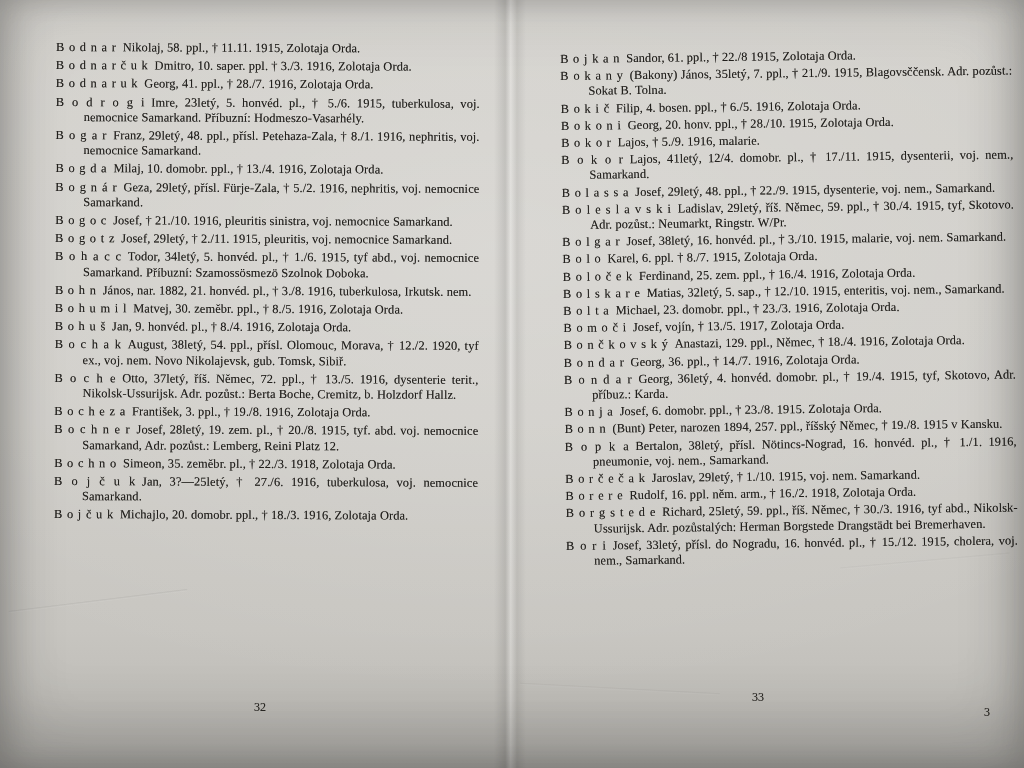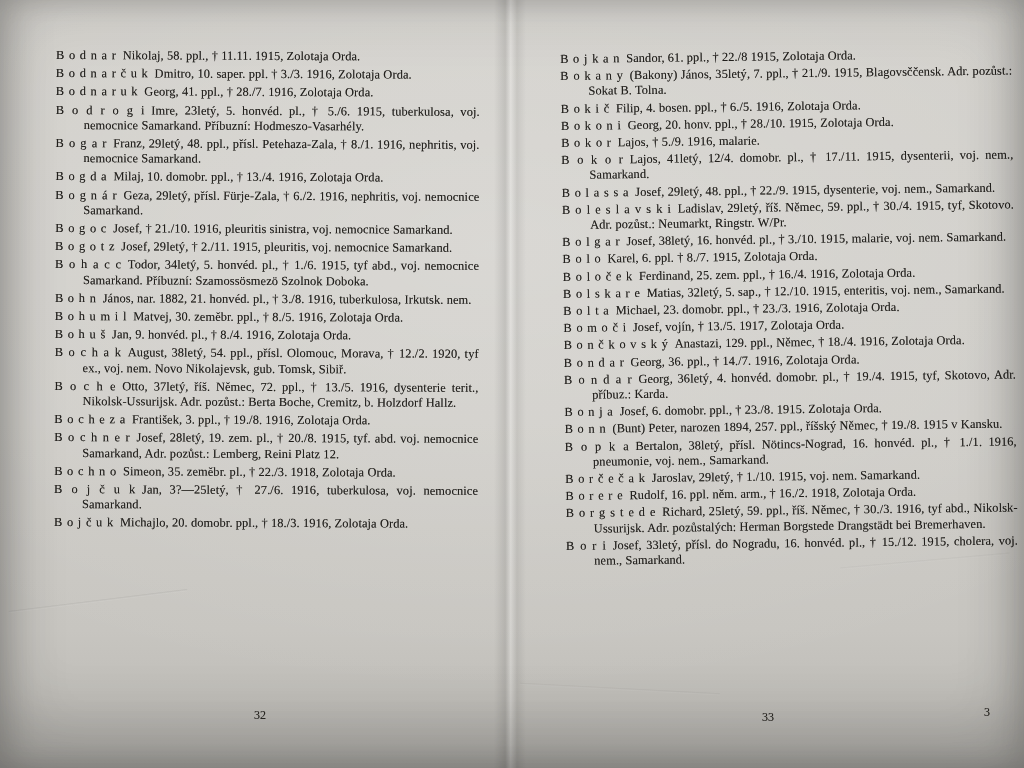--- a/index.html
+++ b/index.html
@@ -45,21 +45,21 @@
     position: absolute;
     pointer-events: none;
     background: linear-gradient(180deg, rgba(0,0,0,0.07), rgba(255,255,255,0.10));
     height: 2px;
   }
   .crease-1 { left: 8px;  top: 600px; width: 180px; transform: rotate(-7deg); }
   .crease-2 { left: 520px; top: 688px; width: 200px; transform: rotate(3deg); opacity: .7; }
   .crease-3 { left: 840px; top: 560px; width: 170px; transform: rotate(-5deg); opacity: .6; }
 
   .page { position: absolute; color: #22201d; }
-  .page-left  { left: 56px;  top: 48px; width: 424px; }
+  .page-left  { left: 56px;  top: 40px; width: 424px; }
   .page-right { left: 560px; top: 52px; width: 452px; }
 
   .entries { text-shadow: 0 0 0.5px rgba(20,18,15,0.45); }
   .page-left  .entries { transform: rotate(0.25deg);  transform-origin: left top; }
   .page-right .entries { transform: rotate(-0.7deg); transform-origin: left top; }
 
   .entry {
     margin: 0 0 3px 0;
     padding-left: 28px;
     text-indent: -28px;
@@ -74,21 +74,21 @@
     margin-right: 6px;
     white-space: nowrap;
   }
   .pagenum {
     position: absolute;
     font-size: 12px;
     color: #2a2824;
     text-shadow: 0 0 0.5px rgba(20,18,15,0.4);
   }
   .pagenum-left   { left: 198px; top: 660px; }
-  .pagenum-center { left: 192px; top: 658px; margin-left: 10px; }
+  .pagenum-center { left: 192px; top: 638px; }
   .pagenum-corner { left: 424px; top: 653px; }
 </style>
 </head>
 <body>
 
 <div class="spread">
 
   <div class="gutter"></div>
   <div class="crease crease-1"></div>
   <div class="crease crease-2"></div>
@@ -102,21 +102,21 @@
         <p class="entry"><span class="entry-name">B o d n a r č u k</span><span class="entry-text">Dmitro, 10. saper. ppl. † 3./3. 1916, Zolotaja Orda.</span></p>
 
         <p class="entry"><span class="entry-name">B o d n a r u k</span><span class="entry-text">Georg, 41. ppl., † 28./7. 1916, Zolotaja Orda.</span></p>
 
         <p class="entry"><span class="entry-name">B o d r o g i</span><span class="entry-text">Imre, 23letý, 5. honvéd. pl., † 5./6. 1915, tuberkulosa, voj. nemocnice Samarkand. Příbuzní: Hodmeszo-Vasarhély.</span></p>
 
         <p class="entry"><span class="entry-name">B o g a r</span><span class="entry-text">Franz, 29letý, 48. ppl., přísl. Petehaza-Zala, † 8./1. 1916, nephritis, voj. nemocnice Samarkand.</span></p>
 
         <p class="entry"><span class="entry-name">B o g d a</span><span class="entry-text">Milaj, 10. domobr. ppl., † 13./4. 1916, Zolotaja Orda.</span></p>
 
-        <p class="entry"><span class="entry-name">B o g n á r</span><span class="entry-text">Geza, 29letý, přísl. Fürje-Zala, † 6./2. 1916, nephritis, voj. nemocnice Samarkand.</span></p>
+        <p class="entry"><span class="entry-name">B o g n á r</span><span class="entry-text">Geza, 29letý, přísl. Fürje-Zala, † 5./2. 1916, nephritis, voj. nemocnice Samarkand.</span></p>
 
         <p class="entry"><span class="entry-name">B o g o c</span><span class="entry-text">Josef, † 21./10. 1916, pleuritis sinistra, voj. nemocnice Samarkand.</span></p>
 
         <p class="entry"><span class="entry-name">B o g o t z</span><span class="entry-text">Josef, 29letý, † 2./11. 1915, pleuritis, voj. nemocnice Samarkand.</span></p>
 
         <p class="entry"><span class="entry-name">B o h a c c</span><span class="entry-text">Todor, 34letý, 5. honvéd. pl., † 1./6. 1915, tyf abd., voj. nemocnice Samarkand. Příbuzní: Szamossösmezö Szolnok Doboka.</span></p>
 
         <p class="entry"><span class="entry-name">B o h n</span><span class="entry-text">János, nar. 1882, 21. honvéd. pl., † 3./8. 1916, tuberkulosa, Irkutsk. nem.</span></p>
 
         <p class="entry"><span class="entry-name">B o h u m i l</span><span class="entry-text">Matvej, 30. zeměbr. ppl., † 8./5. 1916, Zolotaja Orda.</span></p>

